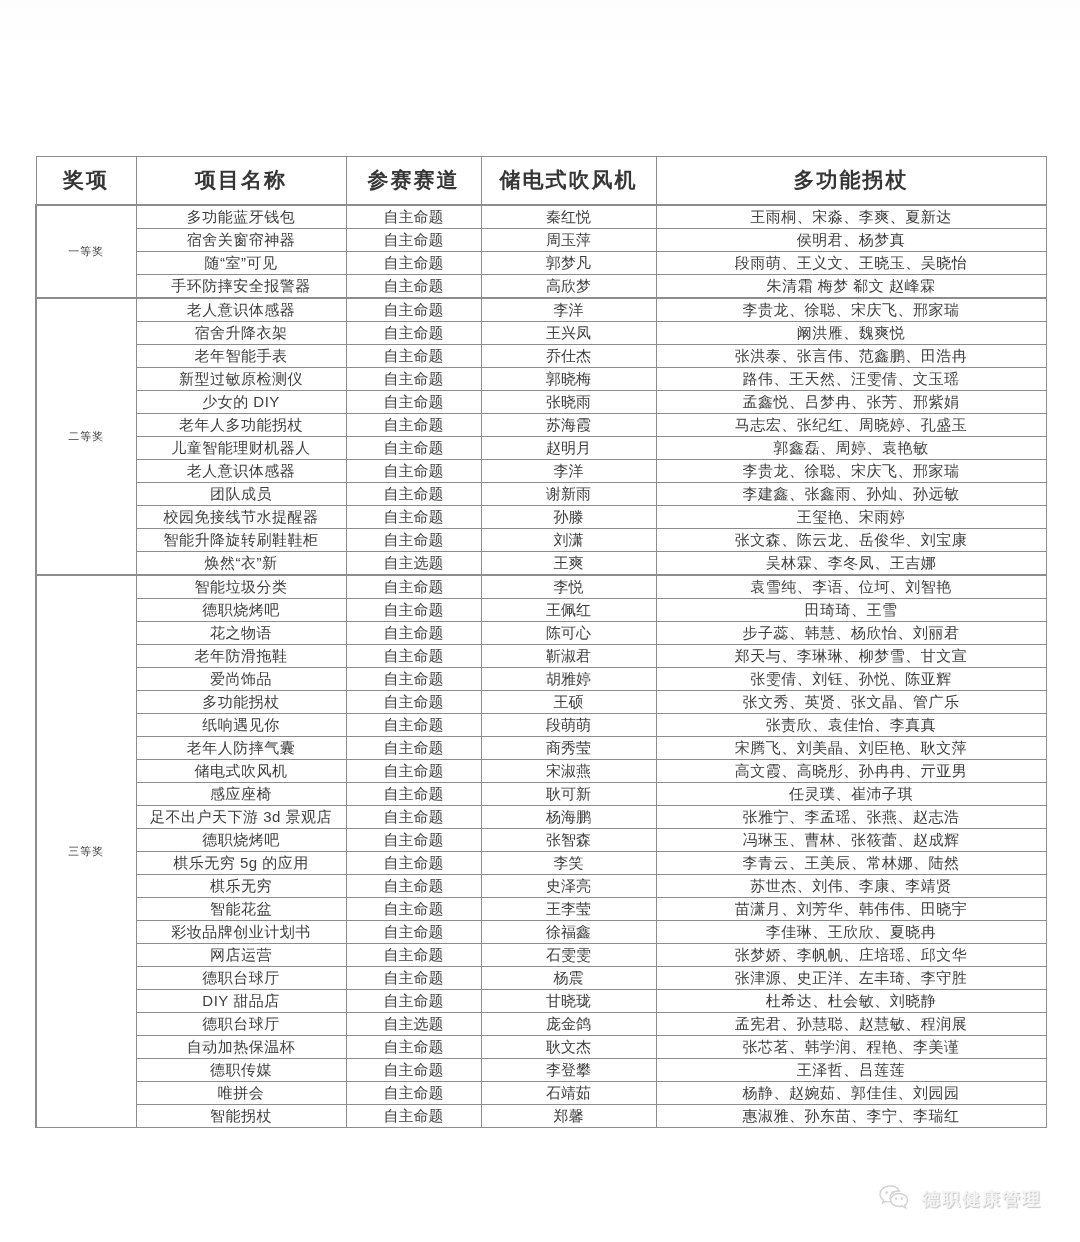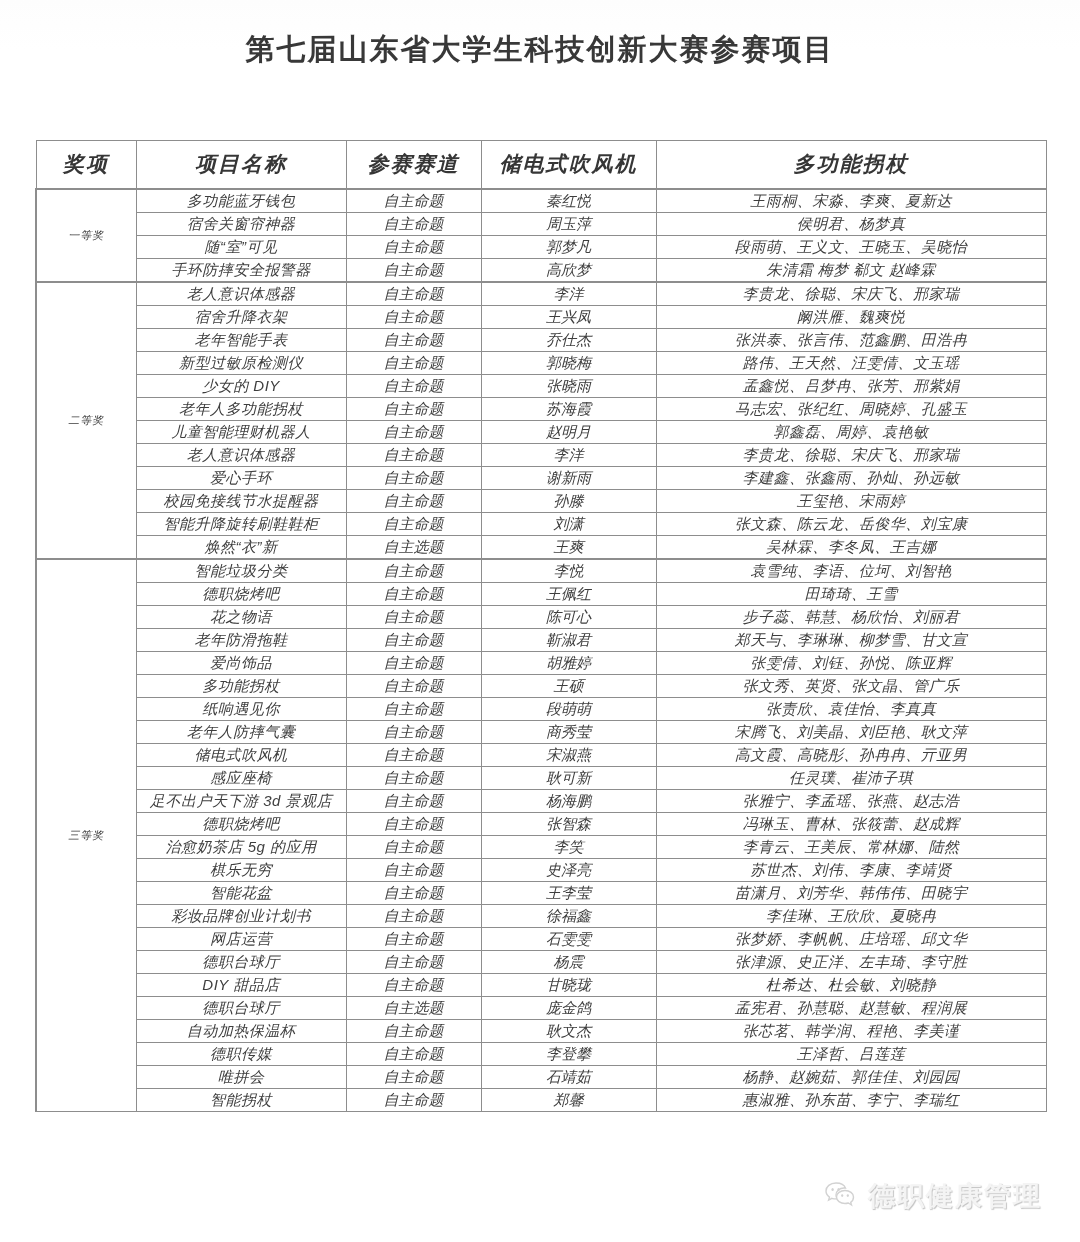--- a/index.html
+++ b/index.html
@@ -28,25 +28,24 @@
     margin-top: 36px;
     text-align: center;
     font-size: 27px;
     font-weight: bold;
     letter-spacing: 2px;
     color: #3a3a3a;
   }
   table.awards {
     position: absolute;
     left: 35px;
-    top: 140px;
+    top: 156px;
     width: 1010px;
     border-collapse: collapse;
     table-layout: fixed;
-    font-style: italic;
   }
   table.awards th, table.awards td {
     border: 1px solid #8d8d8d;
     text-align: center;
     vertical-align: middle;
     color: #3e3e3e;
     overflow: hidden;
   }
   table.awards th {
     height: 48px;
@@ -76,35 +75,34 @@
   table.awards td.members-cell { letter-spacing: 0.5px; }
   .watermark {
     position: absolute;
     right: 38px;
     bottom: 28px;
     display: flex;
     align-items: center;
     gap: 10px;
   }
   .watermark .wm-text {
-    font-size: 27px;
+    font-size: 18px;
     letter-spacing: 2px;
     font-weight: bold;
     color: #f4f4f4;
     text-shadow: 1px 1px 1px #c3c3c3, -1px -1px 1px #ffffff;
     text-align: center;
   }
   .watermark svg { display: block; }
 </style>
 </head>
 <body>
 
 <div class="page">
 
-  <div class="doc-title">第七届山东省大学生科技创新大赛参赛项目</div>
 
 
   <table class="awards">
     <colgroup>
       <col style="width:100px">
       <col style="width:210px">
       <col style="width:135px">
       <col style="width:175px">
       <col style="width:390px">
     </colgroup>
@@ -186,21 +184,21 @@
           <td class="leader-cell">赵明月</td>
           <td class="members-cell">郭鑫磊、周婷、袁艳敏</td>
         </tr>
         <tr>
           <td class="project-cell">老人意识体感器</td>
           <td class="track-cell">自主命题</td>
           <td class="leader-cell">李洋</td>
           <td class="members-cell">李贵龙、徐聪、宋庆飞、邢家瑞</td>
         </tr>
         <tr>
-          <td class="project-cell">爱心手环</td>
+          <td class="project-cell">团队成员</td>
           <td class="track-cell">自主命题</td>
           <td class="leader-cell">谢新雨</td>
           <td class="members-cell">李建鑫、张鑫雨、孙灿、孙远敏</td>
         </tr>
         <tr>
           <td class="project-cell">校园免接线节水提醒器</td>
           <td class="track-cell">自主命题</td>
           <td class="leader-cell">孙滕</td>
           <td class="members-cell">王玺艳、宋雨婷</td>
         </tr>
@@ -283,21 +281,21 @@
           <td class="leader-cell">杨海鹏</td>
           <td class="members-cell">张雅宁、李孟瑶、张燕、赵志浩</td>
         </tr>
         <tr>
           <td class="project-cell">德职烧烤吧</td>
           <td class="track-cell">自主命题</td>
           <td class="leader-cell">张智森</td>
           <td class="members-cell">冯琳玉、曹林、张筱蕾、赵成辉</td>
         </tr>
         <tr>
-          <td class="project-cell">治愈奶茶店 5g 的应用</td>
+          <td class="project-cell">棋乐无穷 5g 的应用</td>
           <td class="track-cell">自主命题</td>
           <td class="leader-cell">李笑</td>
           <td class="members-cell">李青云、王美辰、常林娜、陆然</td>
         </tr>
         <tr>
           <td class="project-cell">棋乐无穷</td>
           <td class="track-cell">自主命题</td>
           <td class="leader-cell">史泽亮</td>
           <td class="members-cell">苏世杰、刘伟、李康、李靖贤</td>
         </tr>

